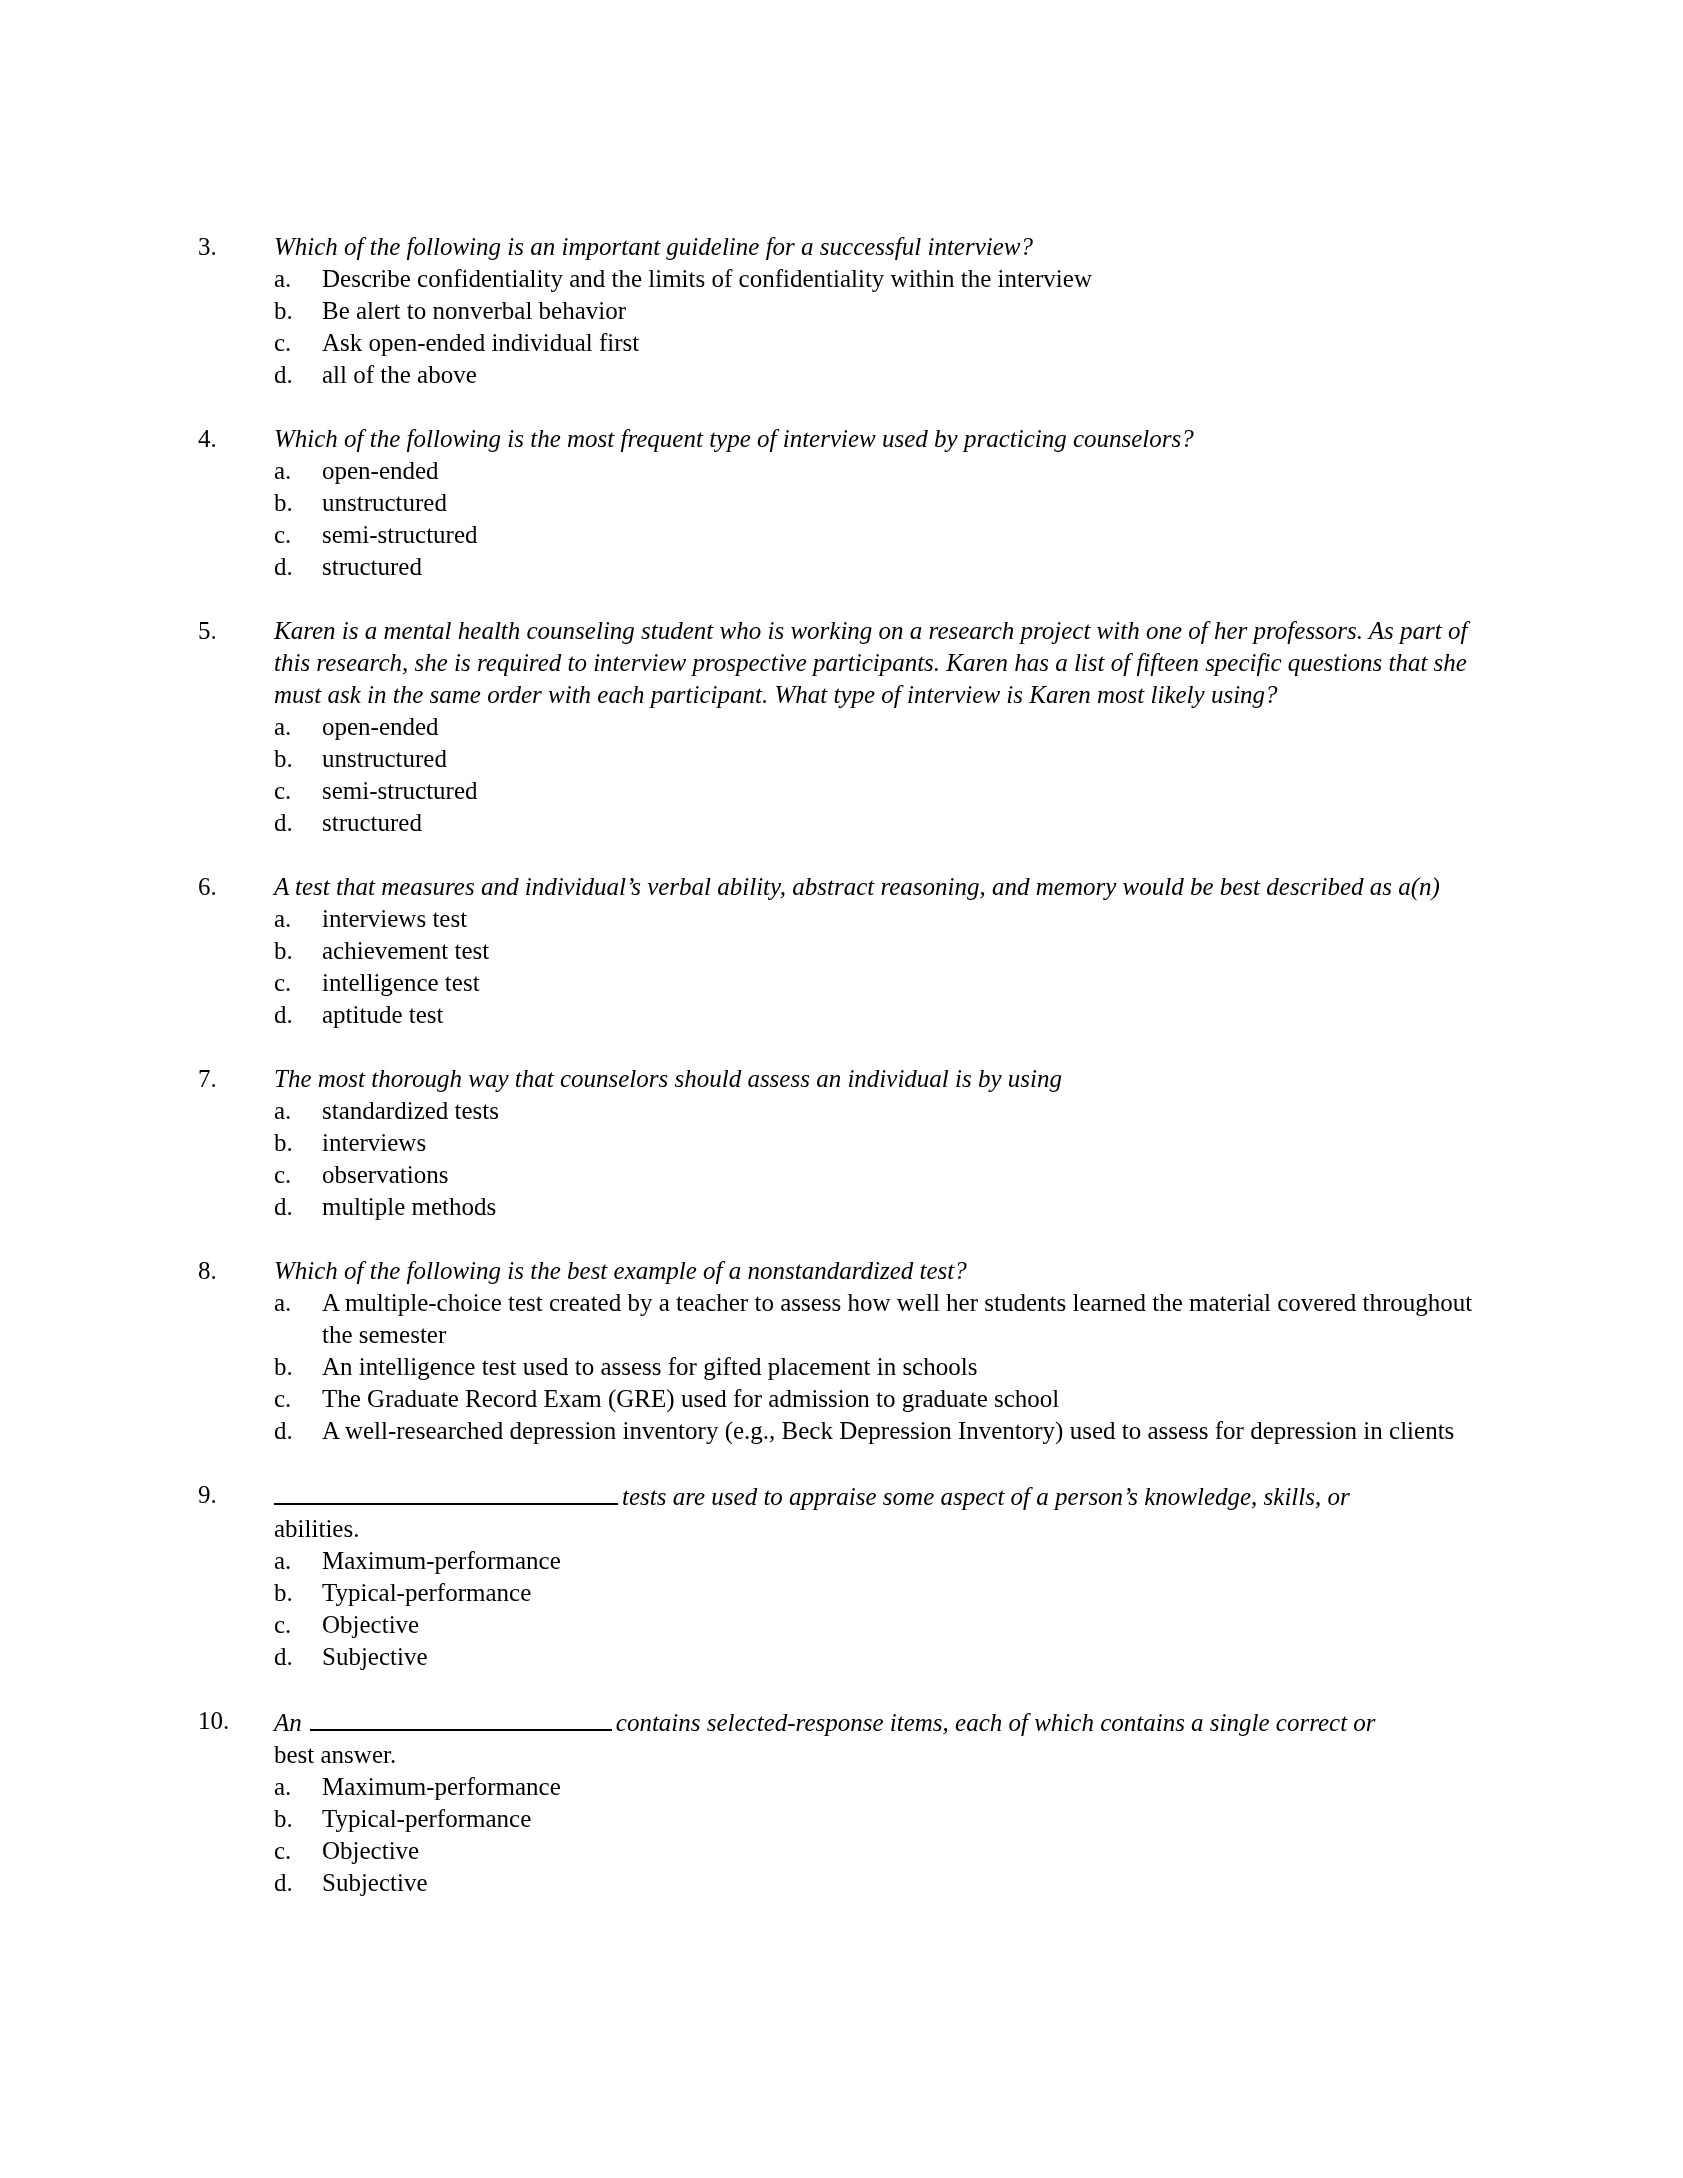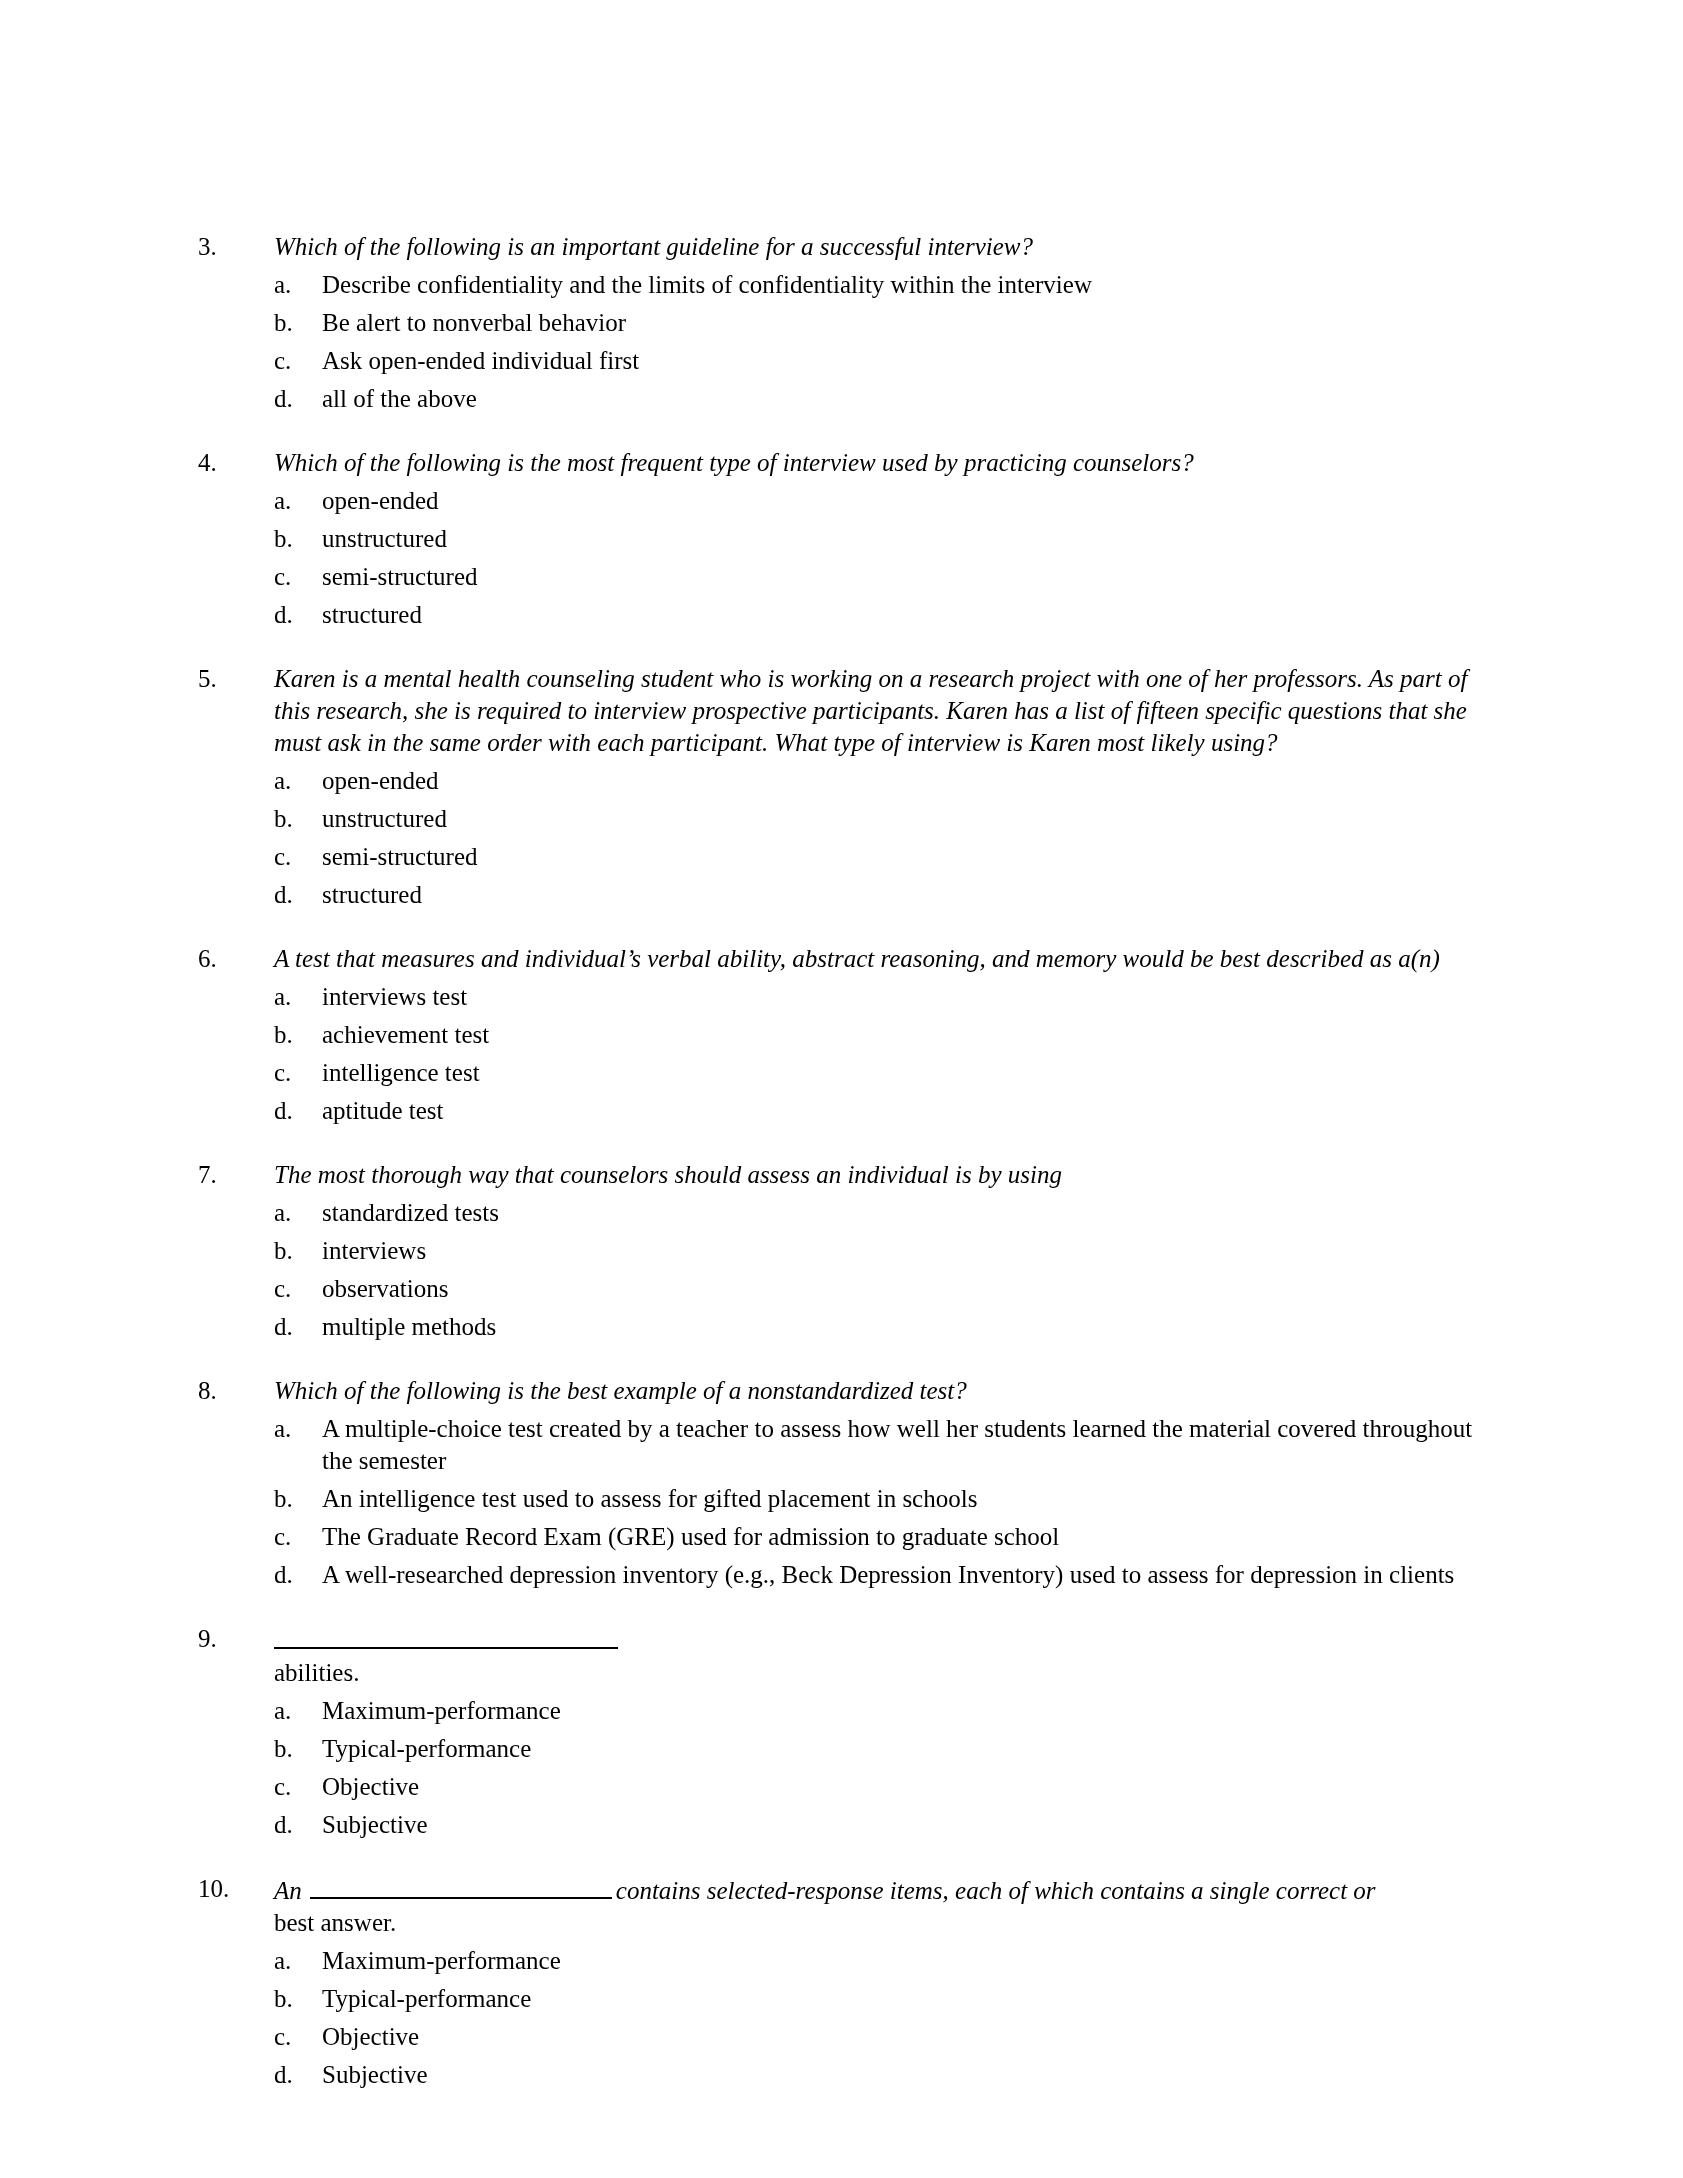--- a/index.html
+++ b/index.html
@@ -54,21 +54,20 @@
     margin-left: 76px;
     padding-left: 48px;
   }
   .opt-letter {
     position: absolute;
     left: 0;
     top: 0;
   }
   .opt-text {
     display: block;
-    margin-top: 6px;
   }
   .blank {
     display: inline-block;
     border-bottom: 2px solid #000;
     height: 24px;
     vertical-align: baseline;
   }
   .blank-9 { width: 344px; margin-right: 4px; }
   .blank-10 { width: 302px; margin-left: 8px; margin-right: 4px; }
   .hang-stem {
@@ -215,21 +214,21 @@
         <li class="option">
             <span class="opt-letter">d.</span>
             <span class="opt-text">A well-researched depression inventory (e.g., Beck Depression Inventory) used to assess for depression in clients</span>
           </li>
       </ul>
     </div>
 
     <div class="question">
       <span class="q-num">9.</span>
       <div class="q-stem">
-        <span class="blank blank-9"></span>
+        <span class="blank blank-9"></span><span>tests are used to appraise some aspect of a person’s knowledge, skills, or</span>
       </div>
       <div class="hang-stem">abilities.</div>
       <ul class="options">
         <li class="option">
             <span class="opt-letter">a.</span>
             <span class="opt-text">Maximum-performance</span>
           </li>
         <li class="option">
             <span class="opt-letter">b.</span>
             <span class="opt-text">Typical-performance</span>

